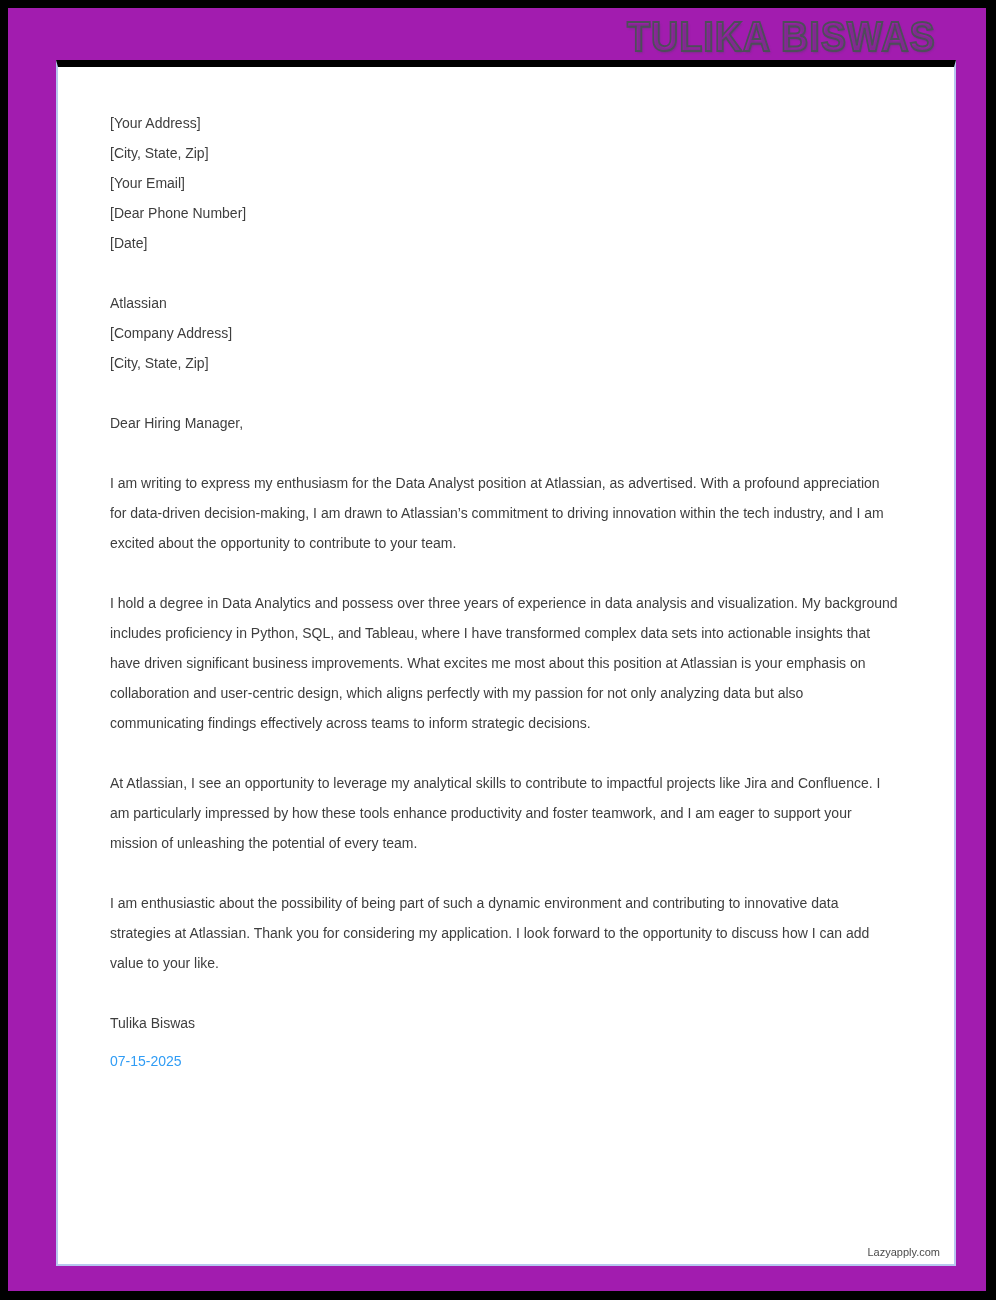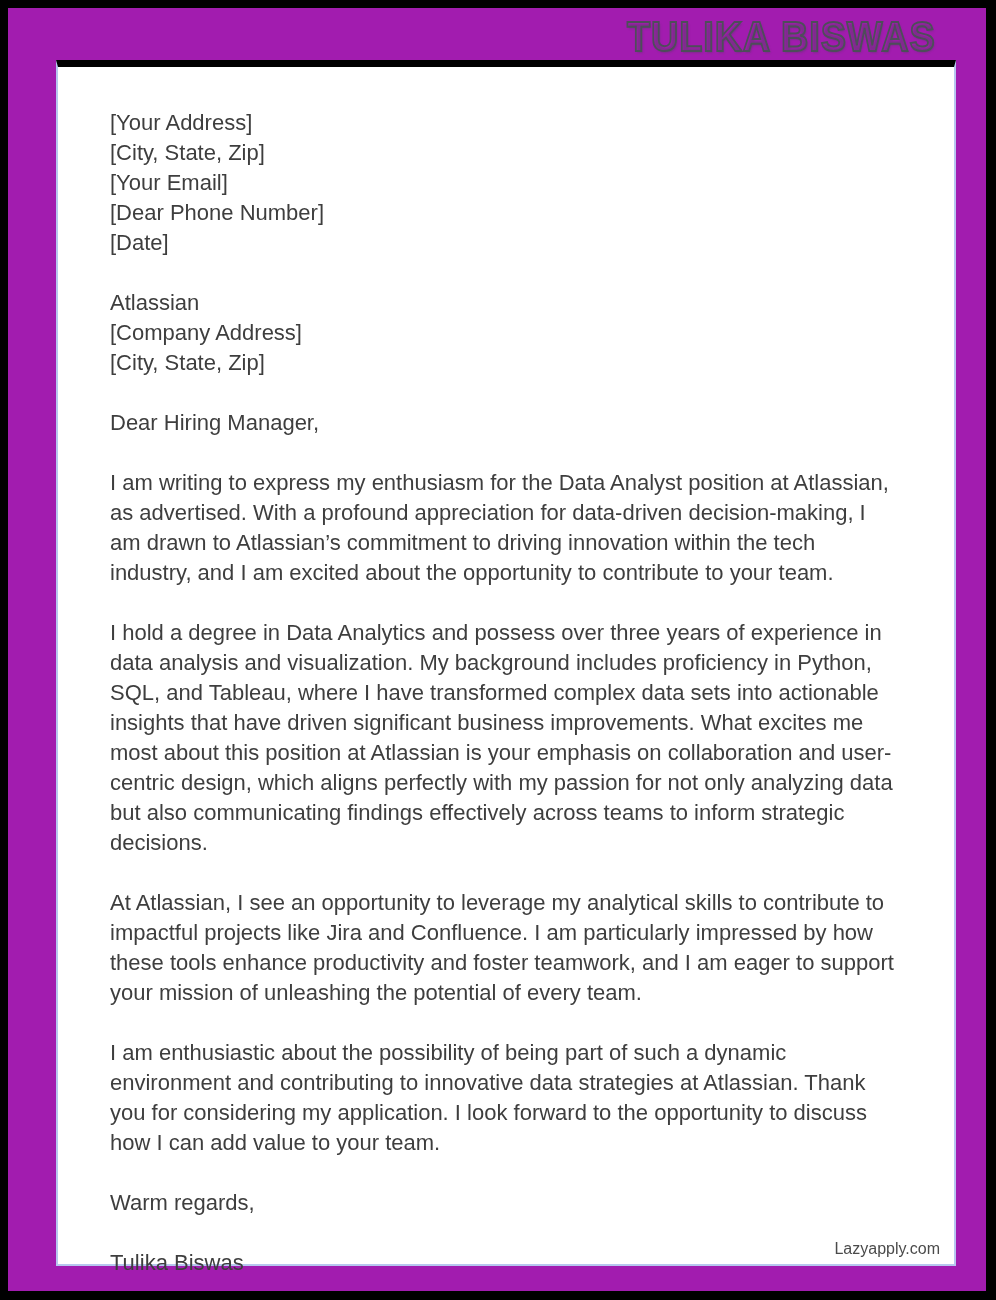--- a/index.html
+++ b/index.html
@@ -39,38 +39,38 @@
     width: 900px;
     height: 1206px;
     box-sizing: border-box;
     background: #ffffff;
     border: 2px solid #b7c7ef;
     border-top: 7px solid #000000;
     overflow: visible;
   }
   .letter-body {
     padding: 41px 56px 0 52px;
-    font-size: 22px;
+    font-size: 14px;
     line-height: 30px;
     color: #3e3e3e;
   }
   .block { margin: 0 0 30px 0; }
   .line { white-space: nowrap; }
   .para { margin: 4px 0 30px 0; }
   .date-line {
     margin-top: 8px;
     color: #2f9cf5;
     position: relative;
     z-index: 2;
   }
   .watermark {
     position: absolute;
     right: 14px;
     bottom: 6px;
-    font-size: 16px;
+    font-size: 11px;
     color: #4b4b4b;
   }
 </style>
 </head>
 <body>
 
 <div class="page">
 
   <div class="header-name">TULIKA BISWAS</div>
 
@@ -89,25 +89,25 @@
         <div class="line">Atlassian</div>
         <div class="line">[Company Address]</div>
         <div class="line">[City, State, Zip]</div>
       </div>
 
       <div class="para">Dear Hiring Manager,</div>
 
       <div class="para">I am writing to express my enthusiasm for the Data Analyst position at Atlassian, as advertised. With a profound appreciation for data-driven decision-making, I am drawn to Atlassian’s commitment to driving innovation within the tech industry, and I am excited about the opportunity to contribute to your team.</div>
       <div class="para">I hold a degree in Data Analytics and possess over three years of experience in data analysis and visualization. My background includes proficiency in Python, SQL, and Tableau, where I have transformed complex data sets into actionable insights that have driven significant business improvements. What excites me most about this position at Atlassian is your emphasis on collaboration and user-centric design, which aligns perfectly with my passion for not only analyzing data but also communicating findings effectively across teams to inform strategic decisions.</div>
       <div class="para">At Atlassian, I see an opportunity to leverage my analytical skills to contribute to impactful projects like Jira and Confluence. I am particularly impressed by how these tools enhance productivity and foster teamwork, and I am eager to support your mission of unleashing the potential of every team.</div>
-      <div class="para">I am enthusiastic about the possibility of being part of such a dynamic environment and contributing to innovative data strategies at Atlassian. Thank you for considering my application. I look forward to the opportunity to discuss how I can add value to your team.</div>
+      <div class="para">I am enthusiastic about the possibility of being part of such a dynamic environment and contributing to innovative data strategies at Atlassian. Thank you for considering my application. I look forward to the opportunity to discuss how I can add value to your like.</div>
 
-      <div class="para">Warm regards,</div>
 
       <div class="line">Tulika Biswas</div>
 
+      <div class="line date-line">07-15-2025</div>
 
     </div>
 
     <div class="watermark">Lazyapply.com</div>
   </div>
 
 </div>
 
 </body></html>

